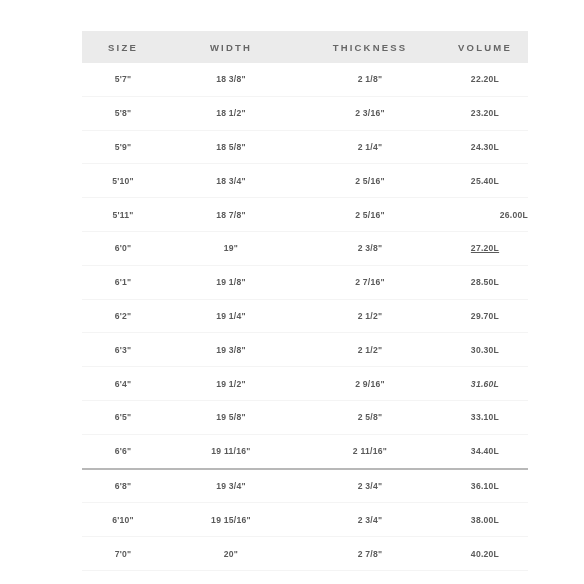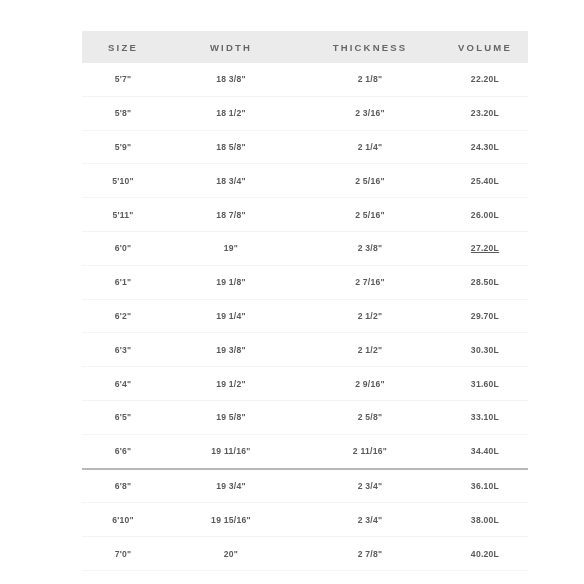--- a/index.html
+++ b/index.html
@@ -127,21 +127,21 @@
           <tr>
             <td style="color: rgb(90, 90, 90);">5'10"</td>
             <td style="color: rgb(90, 90, 90);">18 3/4"</td>
             <td style="color: rgb(90, 90, 90);">2 5/16"</td>
             <td style="color: rgb(90, 90, 90);">25.40L</td>
           </tr>
           <tr>
             <td style="color: rgb(90, 90, 90);">5'11"</td>
             <td style="color: rgb(90, 90, 90);">18 7/8"</td>
             <td style="color: rgb(90, 90, 90);">2 5/16"</td>
-            <td style="color: rgb(90, 90, 90);">26.00L</td>
+            <td style="color: rgb(90, 90, 90); text-align: right;">26.00L</td>
           </tr>
           <tr>
             <td style="color: rgb(90, 90, 90);">6'0"</td>
             <td style="color: rgb(90, 90, 90);">19"</td>
             <td style="color: rgb(90, 90, 90);">2 3/8"</td>
             <td style="color: rgb(90, 90, 90); text-decoration: underline;">27.20L</td>
           </tr>
           <tr>
             <td style="color: rgb(90, 90, 90);">6'1"</td>
             <td style="color: rgb(90, 90, 90);">19 1/8"</td>
@@ -157,21 +157,21 @@
           <tr>
             <td style="color: rgb(90, 90, 90);">6'3"</td>
             <td style="color: rgb(90, 90, 90);">19 3/8"</td>
             <td style="color: rgb(90, 90, 90);">2 1/2"</td>
             <td style="color: rgb(90, 90, 90);">30.30L</td>
           </tr>
           <tr>
             <td style="color: rgb(90, 90, 90);">6'4"</td>
             <td style="color: rgb(90, 90, 90);">19 1/2"</td>
             <td style="color: rgb(90, 90, 90);">2 9/16"</td>
-            <td style="color: rgb(90, 90, 90);">31.60L</td>
+            <td style="color: rgb(90, 90, 90); font-style: italic;">31.60L</td>
           </tr>
           <tr>
             <td style="color: rgb(90, 90, 90);">6'5"</td>
             <td style="color: rgb(90, 90, 90);">19 5/8"</td>
             <td style="color: rgb(90, 90, 90);">2 5/8"</td>
             <td style="color: rgb(90, 90, 90);">33.10L</td>
           </tr>
           <tr class="row-divider">
             <td style="color: rgb(90, 90, 90); border-bottom-color: rgb(184, 184, 184);">6'6"</td>
             <td style="color: rgb(90, 90, 90); border-bottom-color: rgb(184, 184, 184);">19 11/16"</td>

